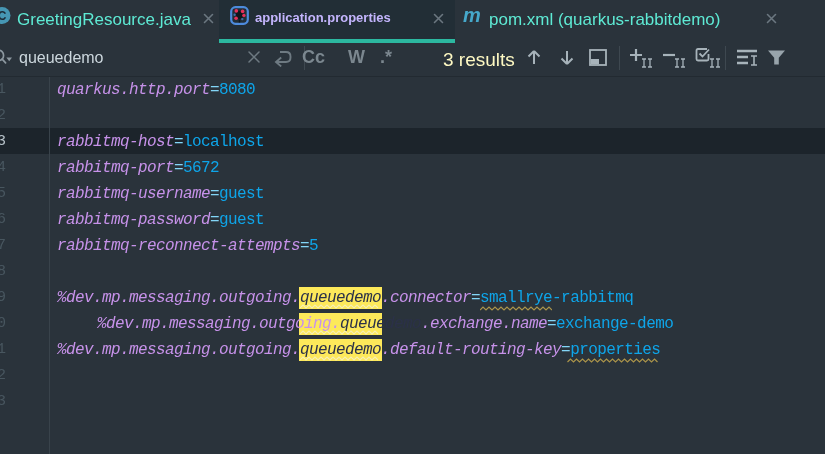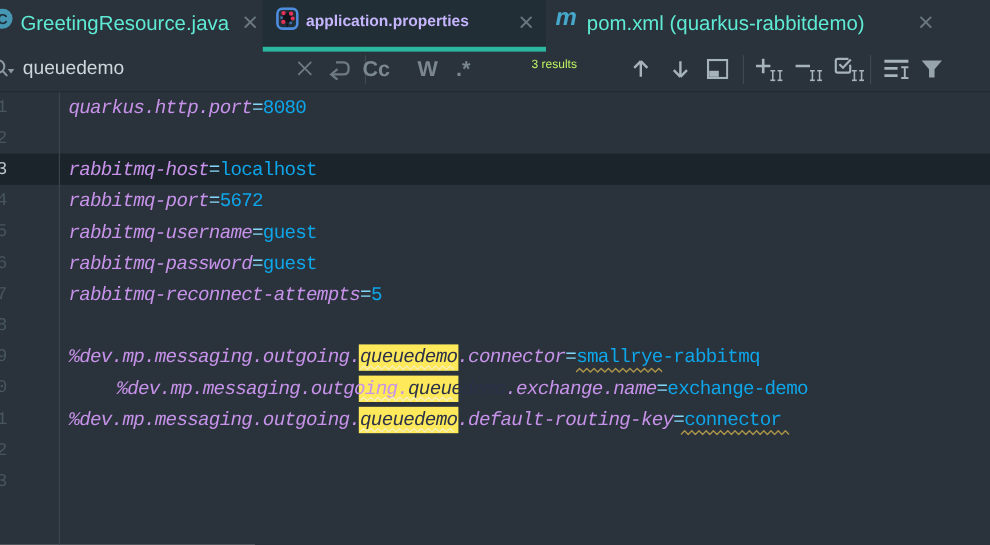--- a/index.html
+++ b/index.html
@@ -74,21 +74,21 @@
       <path d="M2 2 L12 12 M12 2 L2 12" stroke="#6e7a82" stroke-width="1.5" stroke-linecap="round"></path>
     </svg>
     <svg class="abs" style="left:273px;top:8px" width="20" height="20" viewBox="0 0 20 20">
       <path d="M3.5 15 H13 Q17.5 15 17.5 10.5 V9.5 Q17.5 5 13 5 H7" fill="none" stroke="#6e7a82" stroke-width="1.9"></path>
       <path d="M8.2 10.6 L3 15 L8.2 19.4" fill="none" stroke="#6e7a82" stroke-width="1.9" stroke-linejoin="miter"></path>
     </svg>
     <div class="abs vdiv" style="left:304px;"></div>
     <div class="abs sgray" style="left:302px;top:8px;font-size:18px;font-weight:bold;">Cc</div>
     <div class="abs sgray" style="left:348px;top:8px;font-size:18px;font-weight:bold;">W</div>
     <div class="abs sgray" style="left:380px;top:8px;font-size:18px;font-weight:bold;">.*</div>
-    <div class="abs" style="left:443px;top:10px;font-size:10px;color:#bef264;">3 results</div>
+    <div class="abs" style="left:443px;top:10px;font-size:19px;color:#fef9c3;">3 results</div>
     <svg class="abs" style="left:527px;top:10px" width="14" height="17" viewBox="0 0 14 17">
       <path d="M7 2 V15 M7 2 L1.5 7.5 M7 2 L12.5 7.5" fill="none" stroke="#a7b3ba" stroke-width="2"></path>
     </svg>
     <svg class="abs" style="left:560px;top:10px" width="14" height="17" viewBox="0 0 14 17">
       <path d="M7 2 V15 M7 15 L1.5 9.5 M7 15 L12.5 9.5" fill="none" stroke="#a7b3ba" stroke-width="2"></path>
     </svg>
     <svg class="abs" style="left:589px;top:10px" width="18" height="17" viewBox="0 0 18 17">
       <rect x="1" y="1" width="16" height="15" fill="none" stroke="#a7b3ba" stroke-width="1.8"></rect>
       <rect x="2" y="10" width="8" height="5" fill="#a7b3ba"></rect>
     </svg>
@@ -138,21 +138,21 @@
     <div class="abs lnum" style="top:316px;">13</div>
 
     <div class="abs code" style="top:0px;"><span class="k">quarkus.http.port</span><span class="eq">=</span><span class="v">8080</span></div>
     <div class="abs code" style="top:52px;"><span class="k">rabbitmq-host</span><span class="eq">=</span><span class="v">localhost</span></div>
     <div class="abs code" style="top:78px;"><span class="k">rabbitmq-port</span><span class="eq">=</span><span class="v">5672</span></div>
     <div class="abs code" style="top:104px;"><span class="k">rabbitmq-username</span><span class="eq">=</span><span class="v">guest</span></div>
     <div class="abs code" style="top:130px;"><span class="k">rabbitmq-password</span><span class="eq">=</span><span class="v">guest</span></div>
     <div class="abs code" style="top:156px;"><span class="k">rabbitmq-reconnect-attempts</span><span class="eq">=</span><span class="v">5</span></div>
     <div class="abs code" style="top:208px;"><span class="k">%dev.mp.messaging.outgoing.</span><span class="hl">queuedemo</span><span class="k">.connector</span><span class="eq">=</span><span class="v">smallrye-rabbitmq</span></div>
     <div class="abs code" style="top:234px;margin-left:40px;"><span class="k">%dev.mp.messaging.outgoing.</span><span class="hl">queuedemo</span><span class="k">.exchange.name</span><span class="eq">=</span><span class="v">exchange-demo</span></div>
-    <div class="abs code" style="top:260px;"><span class="k">%dev.mp.messaging.outgoing.</span><span class="hl">queuedemo</span><span class="k">.default-routing-key</span><span class="eq">=</span><span class="v">connector</span></div>
+    <div class="abs code" style="top:260px;"><span class="k">%dev.mp.messaging.outgoing.</span><span class="hl">queuedemo</span><span class="k">.default-routing-key</span><span class="eq">=</span><span class="v">properties</span></div>
 
     <svg class="abs" style="left:300px;top:227px" width="81" height="5" viewBox="0 0 81 5">
       <path d="M0 4 l3 -3 l3 3 l3 -3 l3 3 l3 -3 l3 3 l3 -3 l3 3 l3 -3 l3 3 l3 -3 l3 3 l3 -3 l3 3 l3 -3 l3 3 l3 -3 l3 3 l3 -3 l3 3 l3 -3 l3 3 l3 -3 l3 3 l3 -3 l3 3" fill="none" stroke="#f5eec6" stroke-width="1.1" opacity="0.85"></path>
     </svg>
     <svg class="abs" style="left:300px;top:253px" width="81" height="5" viewBox="0 0 81 5">
       <path d="M0 4 l3 -3 l3 3 l3 -3 l3 3 l3 -3 l3 3 l3 -3 l3 3 l3 -3 l3 3 l3 -3 l3 3 l3 -3 l3 3 l3 -3 l3 3 l3 -3 l3 3 l3 -3 l3 3 l3 -3 l3 3 l3 -3 l3 3 l3 -3 l3 3" fill="none" stroke="#f5eec6" stroke-width="1.1" opacity="0.85"></path>
     </svg>
     <svg class="abs" style="left:300px;top:279px" width="81" height="5" viewBox="0 0 81 5">
       <path d="M0 4 l3 -3 l3 3 l3 -3 l3 3 l3 -3 l3 3 l3 -3 l3 3 l3 -3 l3 3 l3 -3 l3 3 l3 -3 l3 3 l3 -3 l3 3 l3 -3 l3 3 l3 -3 l3 3 l3 -3 l3 3 l3 -3 l3 3 l3 -3 l3 3" fill="none" stroke="#f5eec6" stroke-width="1.1" opacity="0.85"></path>
     </svg>

